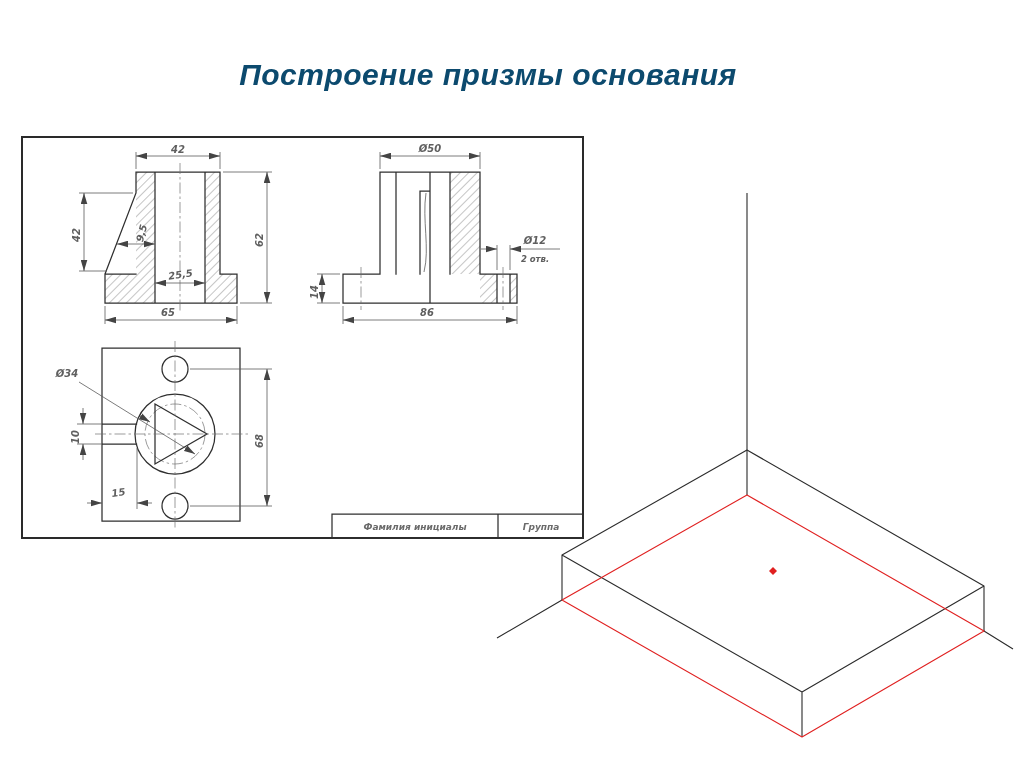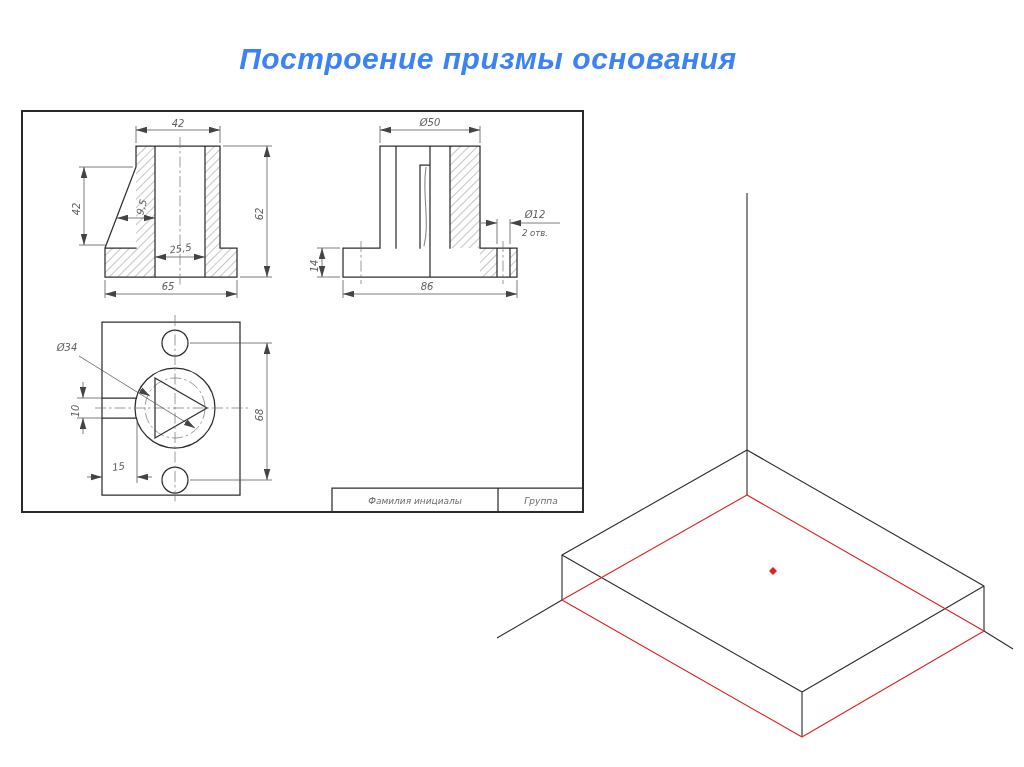--- a/index.html
+++ b/index.html
@@ -1,26 +1,26 @@
 <!DOCTYPE html>
 <html><head>
 <meta charset="utf-8">
 <style>
   html,body{margin:0;padding:0;}
   body{
     width:1024px;height:767px;position:relative;overflow:hidden;
     background:#ffffff;font-family:"Liberation Sans",sans-serif;
   }
   .slide-title{
-    position:absolute;top:42px;left:0;width:976px;text-align:center;
+    position:absolute;top:58px;left:0;width:976px;text-align:center;
     font-family:"Liberation Sans",sans-serif;
-    font-size:30px;font-weight:bold;font-style:italic;color:#3b82f6;
+    font-size:30px;font-weight:bold;font-style:italic;color:#0c4a6e;
     letter-spacing:0.5px;
   }
-  .sheet{position:absolute;left:21px;top:110px;width:563px;height:398px;}
+  .sheet{position:absolute;left:21px;top:136px;width:563px;height:398px;font-weight:bold;}
   .iso{position:absolute;left:480px;top:180px;width:544px;height:587px;}
   svg{display:block;}
   .ol{stroke:#2f2f2f;stroke-width:1.25;fill:none;stroke-linecap:square;}
   .tn{stroke:#5a5a5a;stroke-width:0.8;fill:none;}
   .cl{stroke:#707070;stroke-width:0.7;fill:none;stroke-dasharray:11 3 2.5 3;}
   .dimtxt{font-family:"DejaVu Sans",sans-serif;font-style:italic;font-size:10px;fill:#5f5f5f;text-anchor:middle;}
   .smalltxt{font-family:"DejaVu Sans",sans-serif;font-style:italic;font-size:8.5px;fill:#5f5f5f;text-anchor:middle;}
   .tbtxt{font-family:"DejaVu Sans",sans-serif;font-style:italic;font-size:9px;fill:#6a6a6a;text-anchor:middle;}
   .iso-black{stroke:#2b2b2b;stroke-width:1.1;fill:none;stroke-linejoin:round;}
   .iso-red{stroke:#e02020;stroke-width:1.1;fill:none;stroke-linejoin:round;}

